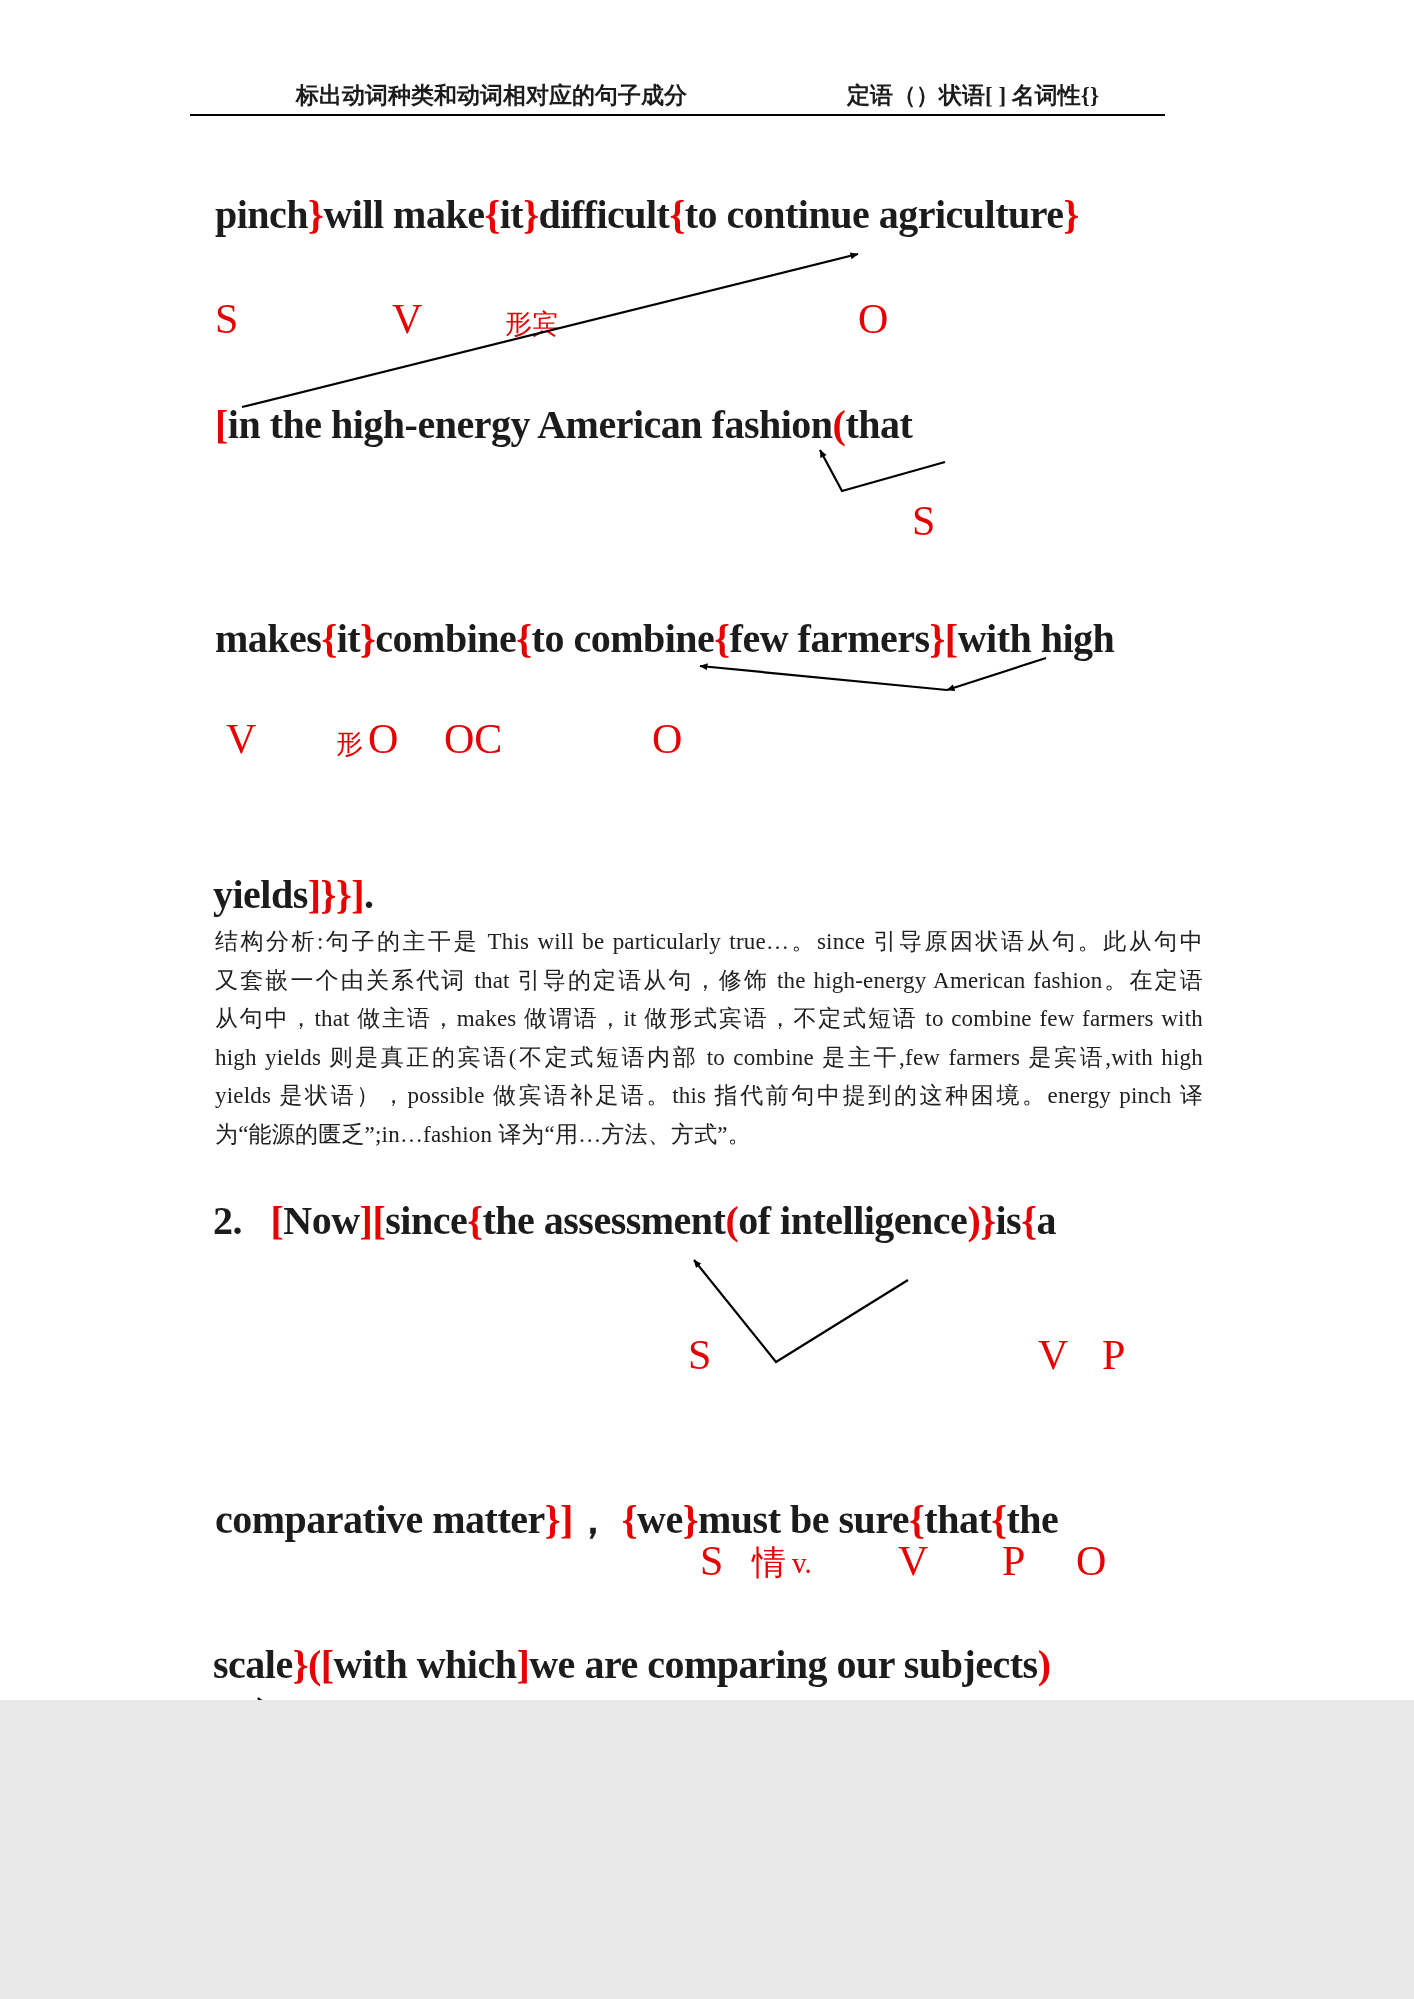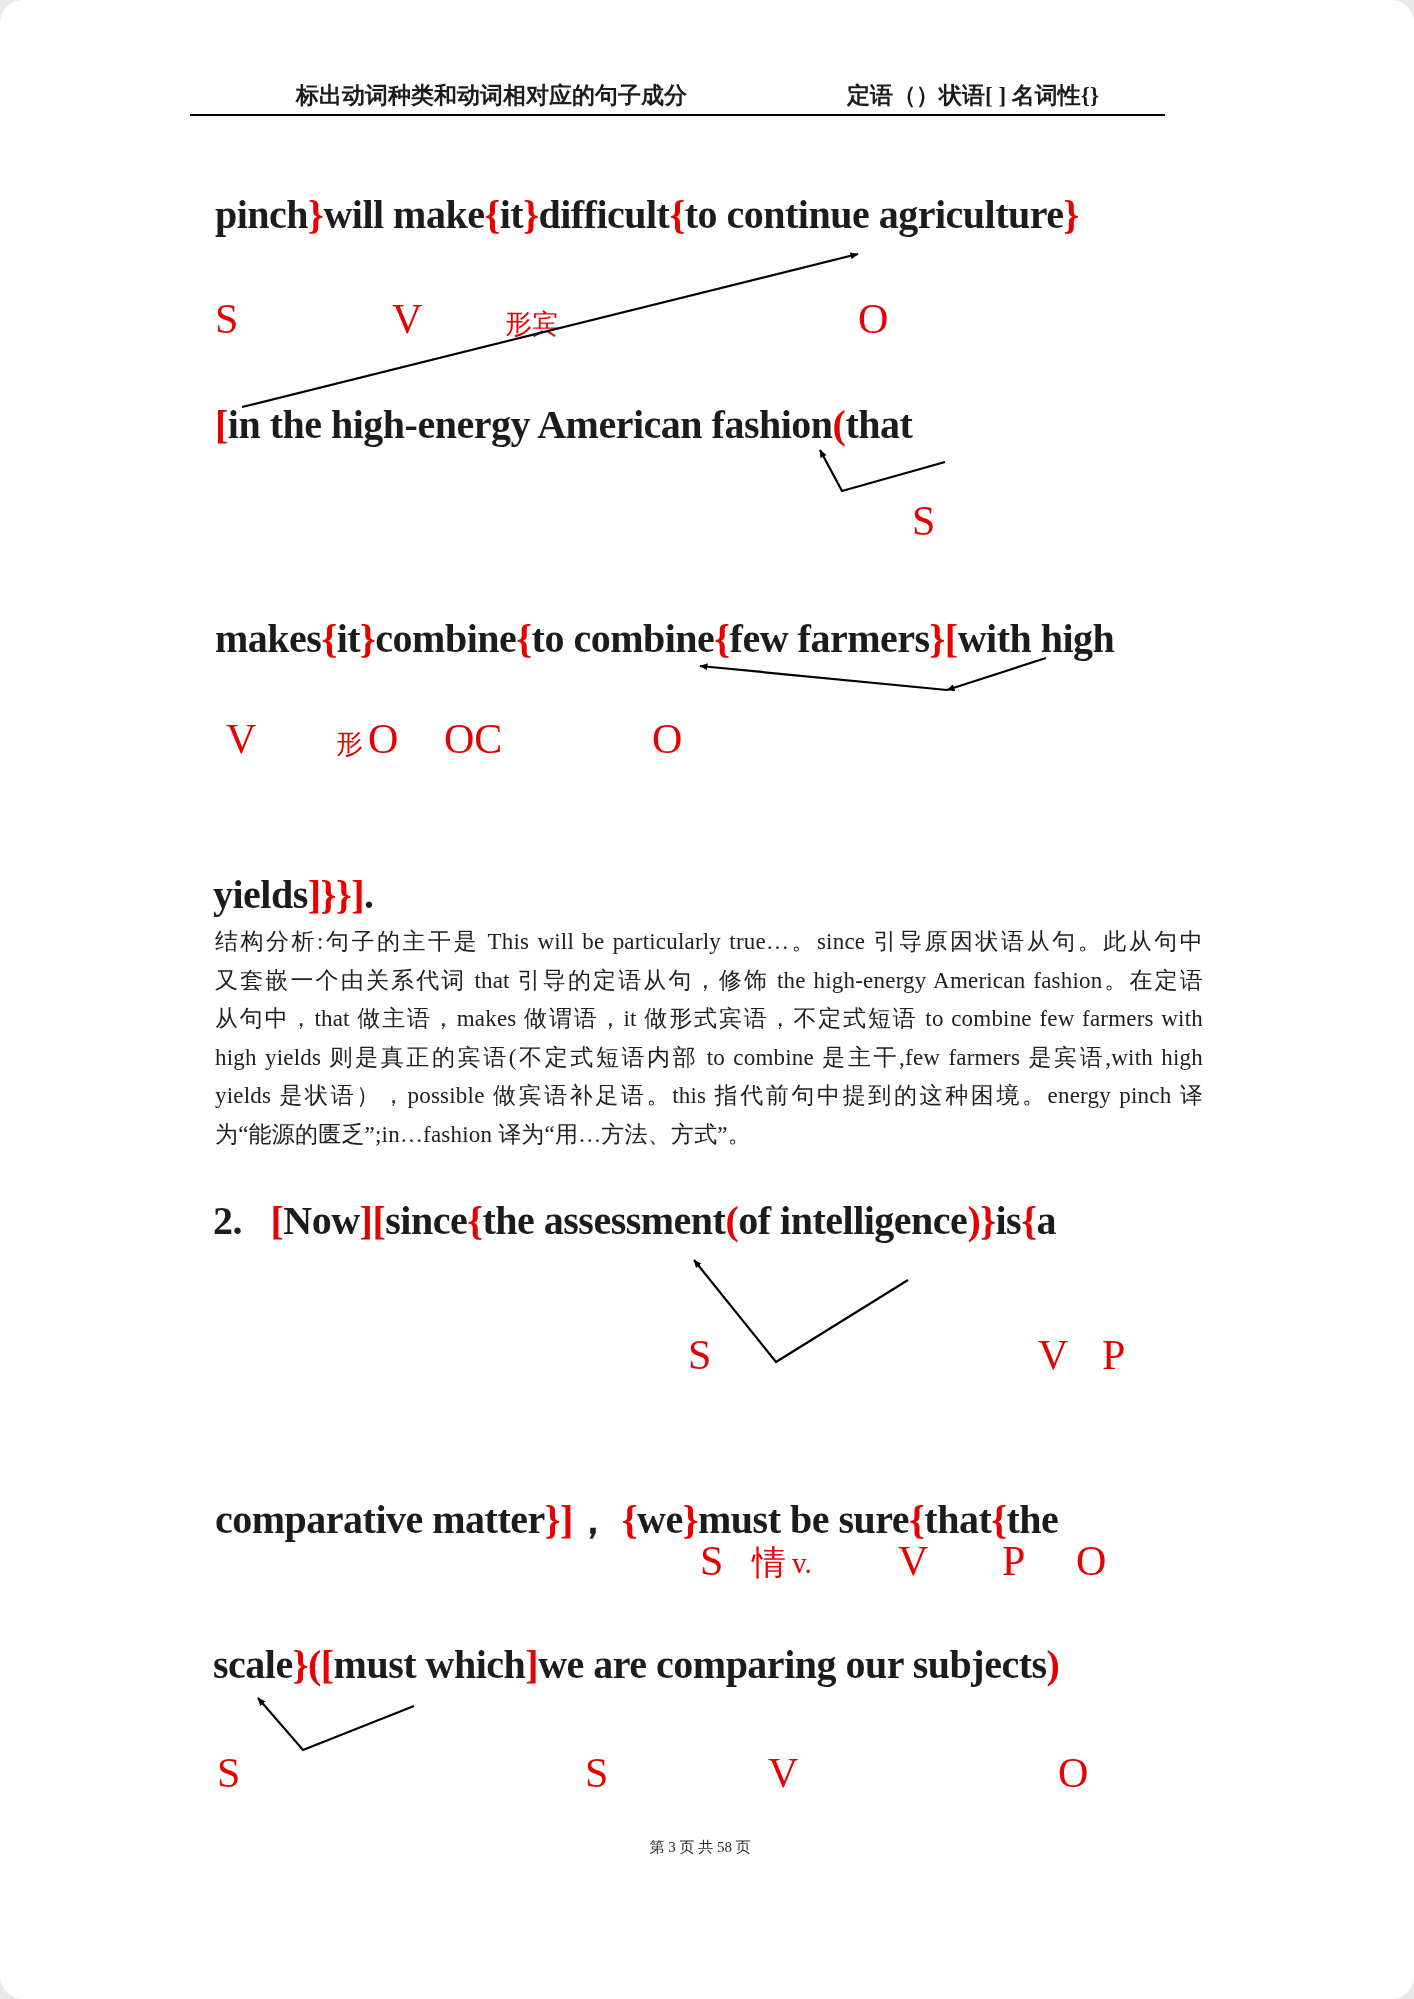--- a/index.html
+++ b/index.html
@@ -1,23 +1,22 @@
 <!DOCTYPE html>
 <html><head>
 <meta charset="utf-8">
 <style>
   html,body{margin:0;padding:0;background:#e9e9e9;}
   #page{
     position:relative;
-    width:1414px;height:1999px;
+    width:1414px;height:1700px;
     margin:0 auto;
     background:#ffffff;
     font-family:"Liberation Serif","DejaVu Serif",serif;
     overflow:hidden;
-    border-radius:23px;
   }
   .hdr{
     position:absolute;top:80px;
     font-weight:700;font-size:23px;color:#1c1c1c;white-space:pre;
   }
   #hdr-left{left:296px;}
   #hdr-right{left:847px;}
   #rule{position:absolute;left:190px;top:114px;width:975px;height:2px;background:#000;}
   .sline{
     position:absolute;font-weight:700;font-size:40px;line-height:1.25;
@@ -48,21 +47,21 @@
   <div id="hdr-right" class="hdr">定语（）状语[ ] 名词性{}</div>
   <div id="rule"></div>
 
   <div id="lines-layer">
       <div class="sline" style="left: 215px; top: 190px;"><span class="k">pinch</span><span class="r">}</span><span class="k">will make</span><span class="r">{</span><span class="k">it</span><span class="r">}</span><span class="k">difficult</span><span class="r">{</span><span class="k">to continue agriculture</span><span class="r">}</span></div>
       <div class="sline" style="left: 215px; top: 400px;"><span class="r">[</span><span class="k">in the high-energy American fashion</span><span class="r">(</span><span class="k">that</span></div>
       <div class="sline" style="left: 215px; top: 614px;"><span class="k">makes</span><span class="r">{</span><span class="k">it</span><span class="r">}</span><span class="k">combine</span><span class="r">{</span><span class="k">to combine</span><span class="r">{</span><span class="k">few farmers</span><span class="r">}[</span><span class="k">with high</span></div>
       <div class="sline" style="left: 213px; top: 838px; margin-top: 32px;"><span class="k">yields</span><span class="r">]}}]</span><span class="k">.</span></div>
       <div class="sline" style="left: 213px; top: 1196px;"><span class="k">2.   </span><span class="r">[</span><span class="k">Now</span><span class="r">][</span><span class="k">since</span><span class="r">{</span><span class="k">the assessment</span><span class="r">(</span><span class="k">of intelligence</span><span class="r">)}</span><span class="k">is</span><span class="r">{</span><span class="k">a</span></div>
       <div class="sline" style="left: 215px; top: 1495px;"><span class="k">comparative matter</span><span class="r">}]</span><span class="k">， </span><span class="r">{</span><span class="k">we</span><span class="r">}</span><span class="k">must be sure</span><span class="r">{</span><span class="k">that</span><span class="r">{</span><span class="k">the</span></div>
-      <div class="sline" style="left: 213px; top: 1640px;"><span class="k">scale</span><span class="r">}([</span><span class="k">must which</span><span class="r">]</span><span class="k">we are comparing our subjects</span><span class="r">)</span></div>
+      <div class="sline" style="left: 213px; top: 1640px;"><span class="k">scale</span><span class="r">}([</span><span class="k">with which</span><span class="r">]</span><span class="k">we are comparing our subjects</span><span class="r">)</span></div>
     </div>
   <div id="markers-layer">
       <div class="marker" style="left: 215px; top: 296px; font-size: 42px;">S</div>
       <div class="marker" style="left: 392px; top: 296px; font-size: 42px;">V</div>
       <div class="marker" style="left: 505px; top: 310px; font-size: 27px;">形宾</div>
       <div class="marker" style="left: 858px; top: 296px; font-size: 42px;">O</div>
       <div class="marker" style="left: 912px; top: 498px; font-size: 42px;">S</div>
       <div class="marker" style="left: 226px; top: 716px; font-size: 42px;">V</div>
       <div class="marker" style="left: 336px; top: 730px; font-size: 27px;">形</div>
       <div class="marker" style="left: 368px; top: 716px; font-size: 42px;">O</div>

